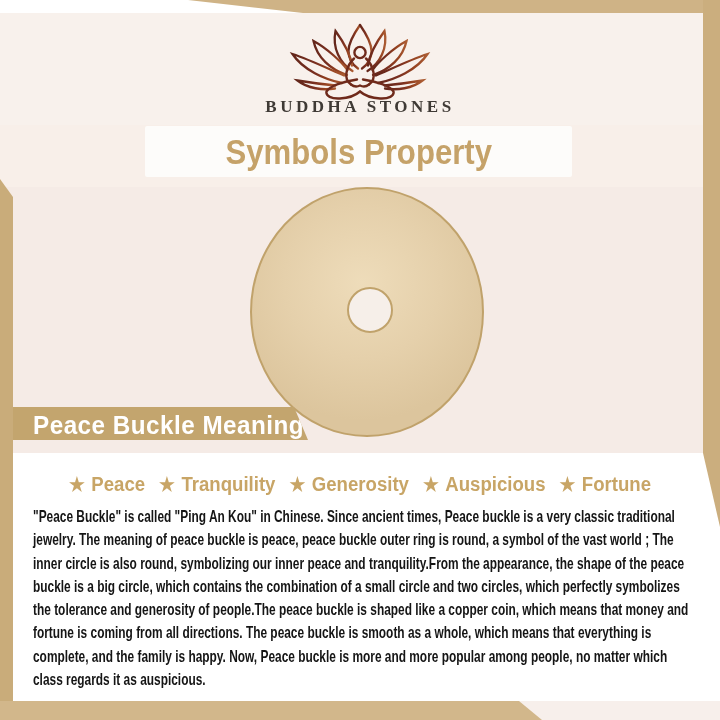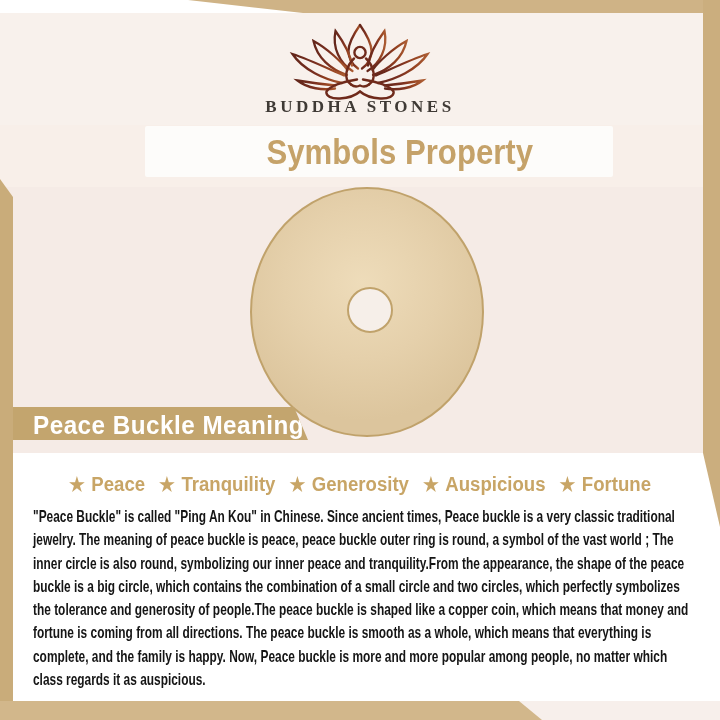--- a/index.html
+++ b/index.html
@@ -27,21 +27,21 @@
   .logo-svg { position:absolute; left:280px; top:18px; width:160px; height:82px; z-index:4; }
   .brand-name {
     position:absolute; left:0; right:0; top:97px; z-index:4; text-align:center;
     font-family:"Liberation Serif", serif; font-size:17px; font-weight:600;
     letter-spacing:3.5px; color:#3f3a35; white-space:nowrap;
   }
   
   .title-box {
     position:absolute; left:145px; top:126px; width:427px; height:51px; z-index:4;
     background:#fdfcfa; border-radius:2px;
-    display:flex; align-items:center; justify-content:center;padding-left:41px;
+    display:flex; align-items:center; justify-content:center;
   }
   .title-text {
     font-size:35px; font-weight:bold; color:#c5a269; white-space:nowrap;
     transform:scaleX(0.89);
   }
   
   .disc {
     position:absolute; left:250px; top:187px; width:234px; height:250px; z-index:4;
     border-radius:50%; box-sizing:border-box; border:2px solid #c0a26b;
     background:radial-gradient(ellipse 62% 56% at 48% 38%, #eedcba 0%, #e5d0ab 55%, #dcc59d 100%);

